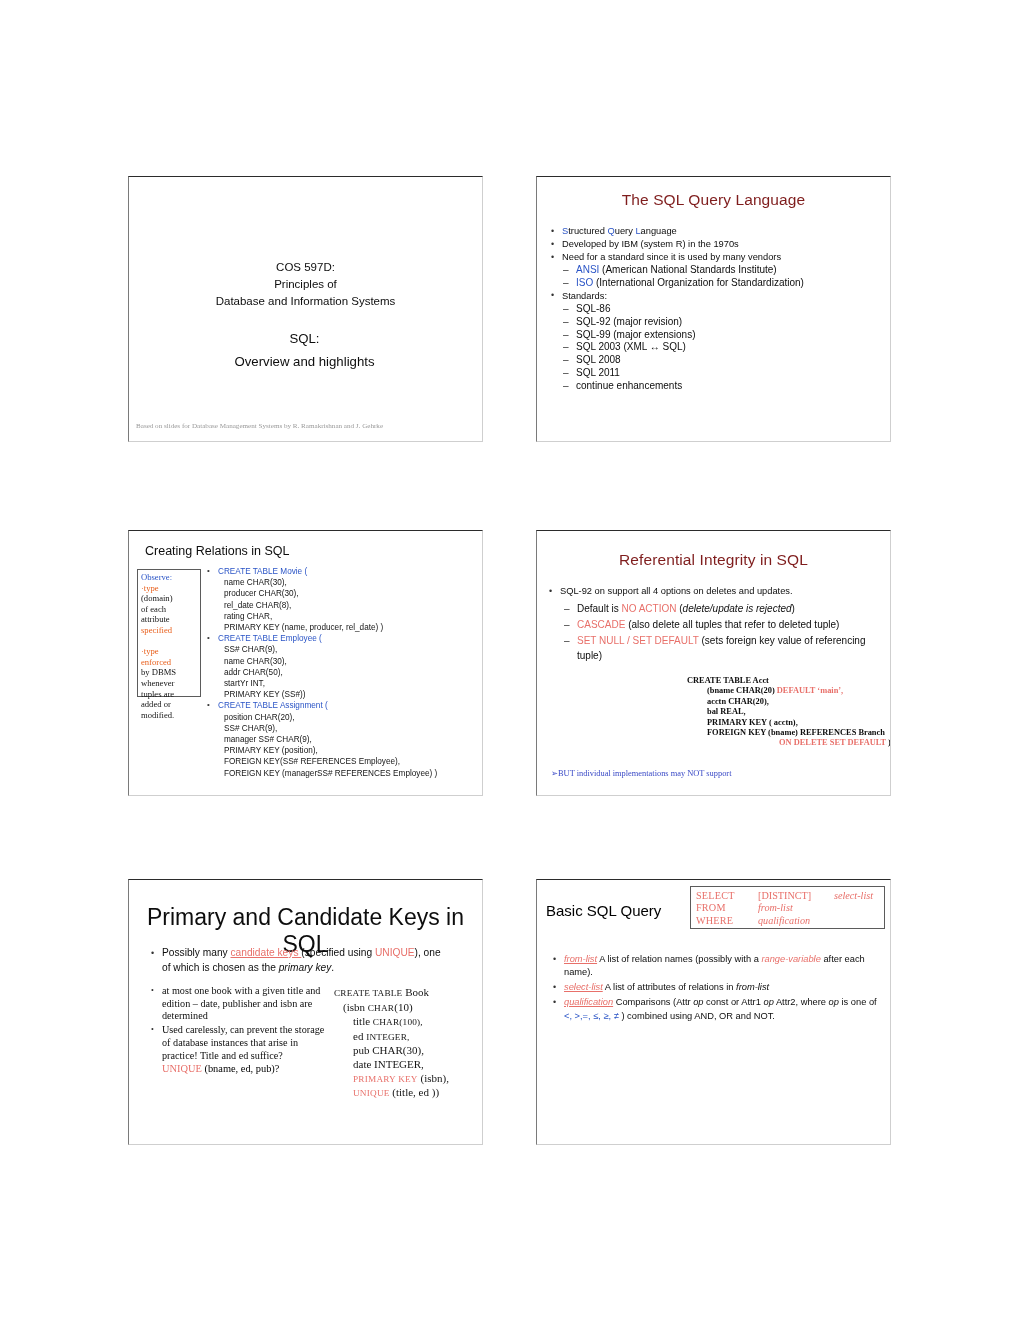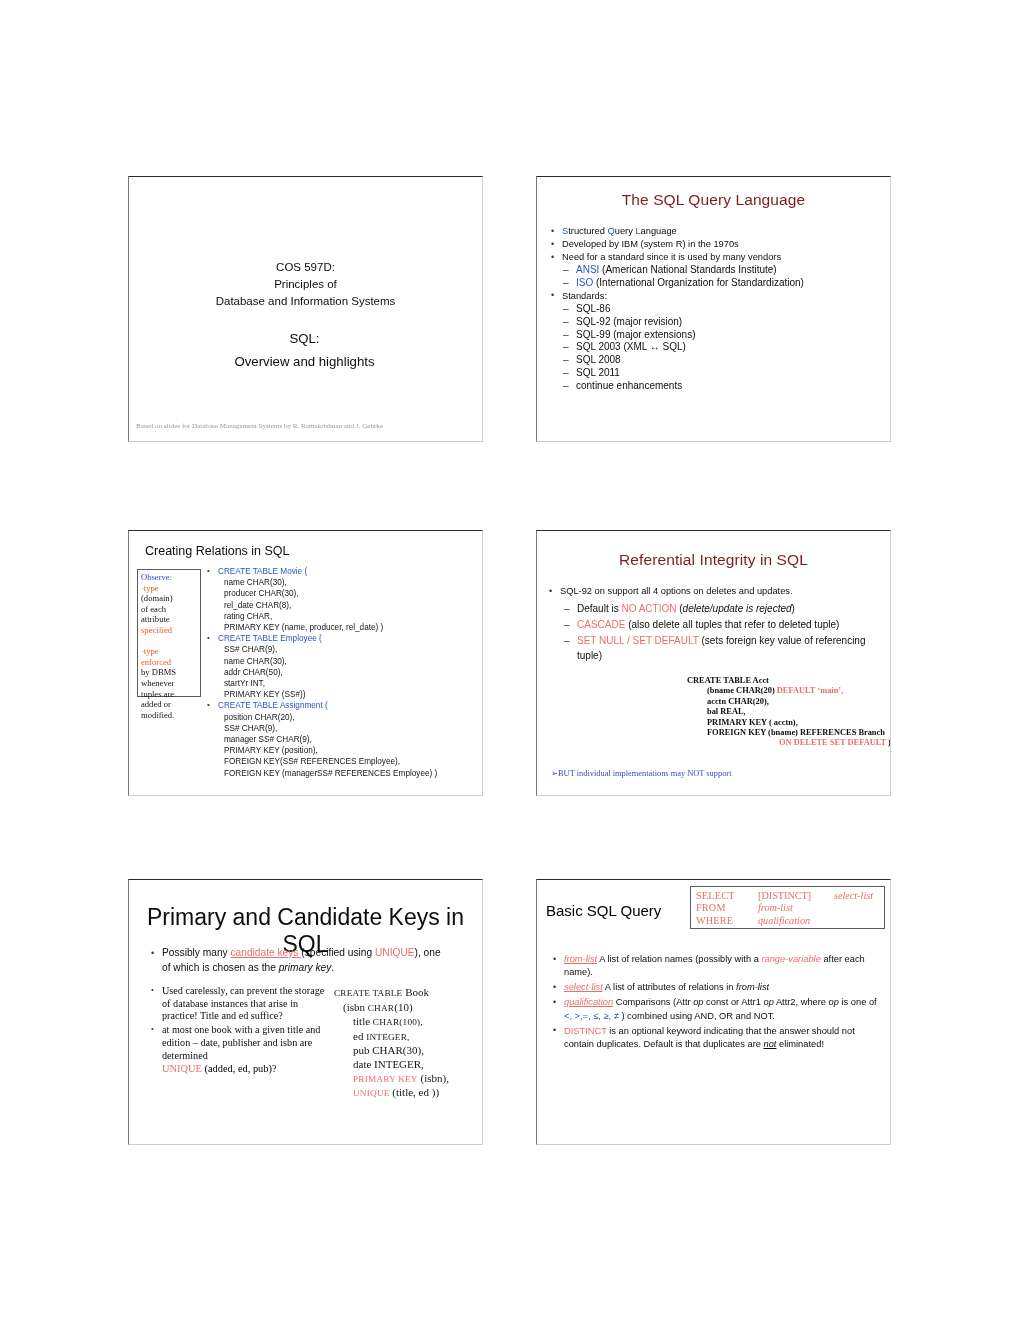--- a/index.html
+++ b/index.html
@@ -355,25 +355,25 @@
 
   <div class="slide" id="slide-5">
     <div class="s5-title">Primary and Candidate Keys in SQL</div>
     <div class="s5-lead">
       <ul class="b" id="s5-lead">
           <li><span>Possibly many </span><span class="red ul">candidate keys </span><span>(specified using </span><span class="red">UNIQUE</span><span>), one of which is chosen as the </span><span class="it">primary key</span><span>.</span></li>
         </ul>
     </div>
     <div class="s5-left">
       <ul class="b" id="s5-left">
+          <li>at most one book with a given title and edition – date, publisher and isbn are determined</li>
           <li>Used carelessly, can prevent the storage of database instances that arise in practice! Title and ed suffice?</li>
-          <li>at most one book with a given title and edition – date, publisher and isbn are determined</li>
         </ul>
       <div class="s5-unique">
-        <span class="red">UNIQUE</span><span> (added, ed, pub)?</span>
+        <span class="red">UNIQUE</span><span> (bname, ed, pub)?</span>
       </div>
     </div>
     <div class="s5-right" id="s5-code">
         <div><span class="sc">CREATE TABLE</span><span> Book</span></div>
         <div class="i1"><span>(isbn </span><span class="sc">CHAR</span><span>(10)</span></div>
         <div class="i2"><span>title  </span><span class="sc">CHAR</span><span class="sc">(100),</span></div>
         <div class="i2"><span>ed </span><span class="sc">INTEGER,</span></div>
         <div class="i2"><span>pub CHAR(30),</span></div>
         <div class="i2"><span>date INTEGER,</span></div>
         <div class="i2"><span class="red sc">PRIMARY KEY</span><span>  (isbn),</span></div>
@@ -386,18 +386,17 @@
     <div class="qbox" id="s6-qbox">
         <div><span class="kw" style="display: inline-block; width: 62px;">SELECT</span><span style="display: inline-block; width: 76px;">[DISTINCT]</span><span class="it">select-list</span></div>
         <div><span class="kw" style="display: inline-block; width: 62px;">FROM</span><span class="it">from-list</span></div>
         <div><span class="kw" style="display: inline-block; width: 62px;">WHERE</span><span class="it">qualification</span></div>
       </div>
     <div class="s6-body">
       <ul class="b" id="s6-list">
           <li><span class="red it ul">from-list</span><span>  A list of relation names (possibly with a </span><span class="red it">range-variable</span><span> after each name).</span></li>
           <li><span class="red it ul">select-list</span><span>  A list of attributes of relations in </span><span class="it">from-list</span></li>
           <li><span class="red it ul">qualification</span><span>  Comparisons (Attr </span><span class="it">op</span><span> const or Attr1 </span><span class="it">op</span><span> Attr2, where </span><span class="it">op</span><span> is one of </span><span class="blue">&lt;, &gt;,=, ≤, ≥, ≠</span><span> )  combined using AND, OR and NOT.</span></li>
-          <li><span class="red">DISTINCT</span><span> is an optional keyword indicating that the answer should not contain duplicates.  Default is that duplicates are </span><span class="it ul">not</span><span> eliminated!</span></li>
         </ul>
     </div>
   </div>
 
 </div>
 
 </body></html>

